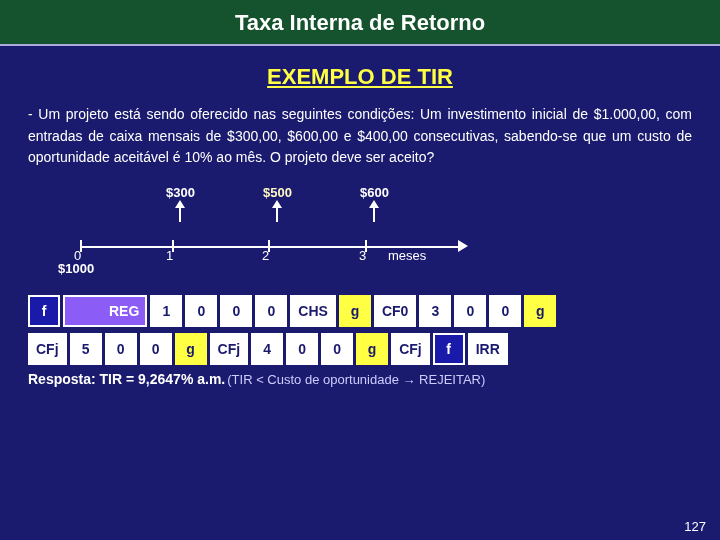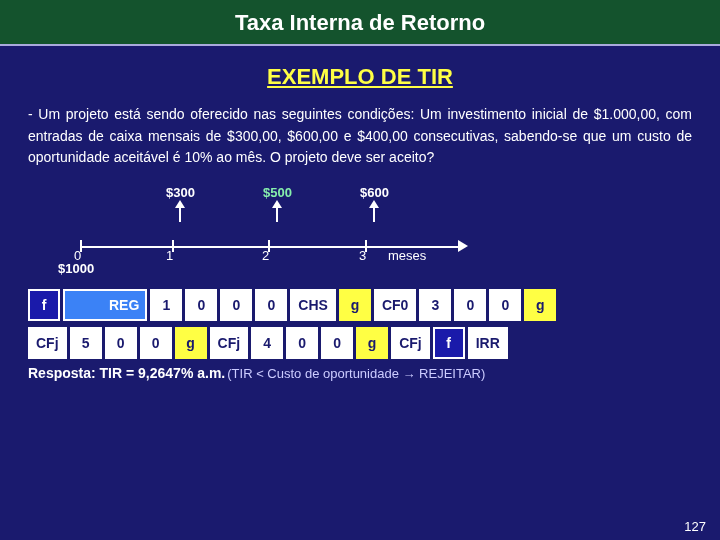--- a/index.html
+++ b/index.html
@@ -46,21 +46,21 @@
       margin-bottom: 16px;
       text-align: justify;
     }
 
     
     .timeline-area {
       display: flex;
       flex-direction: column;
       align-items: flex-start;
       margin-left: 30px;
-      margin-bottom: 12px;
+      margin-bottom: 18px;
     }
 
     
     .btn-row {
       display: flex;
       align-items: center;
       gap: 3px;
       margin-bottom: 6px;
     }
 
@@ -89,21 +89,21 @@
       border-color: #ffff44;
     }
 
     .btn-blue {
       background: #1a1aaa;
       color: white;
       border-color: white;
     }
 
     .btn-green {
-      background: #3b82f6;
+      background: #8b5cf6;
       color: white;
       border-color: white;
       padding-left: 44px;
     }
 
     
     .answer-row {
       display: flex;
       align-items: baseline;
       gap: 2px;
@@ -157,21 +157,21 @@
 
     <div style="position:relative; width:430px; height:50px;">
 
       <div style="position:absolute; left:108px; top:0; display:flex; flex-direction:column; align-items:center;">
         <span style="font-size:13px; font-weight:bold; color:white;">$300</span>
         <div class="arrow-up-small"></div>
         <div style="width:2px; height:14px; background:white;"></div>
       </div>
 
       <div style="position:absolute; left:205px; top:0; display:flex; flex-direction:column; align-items:center;">
-        <span style="font-size:13px; font-weight:bold; color:#86efac;">$500</span>
+        <span style="font-size:13px; font-weight:bold; color:#fef9c3;">$500</span>
         <div class="arrow-up-small"></div>
         <div style="width:2px; height:14px; background:white;"></div>
       </div>
 
       <div style="position:absolute; left:302px; top:0; display:flex; flex-direction:column; align-items:center;">
         <span style="font-size:13px; font-weight:bold; color:white;">$600</span>
         <div class="arrow-up-small"></div>
         <div style="width:2px; height:14px; background:white;"></div>
       </div>
     </div>

